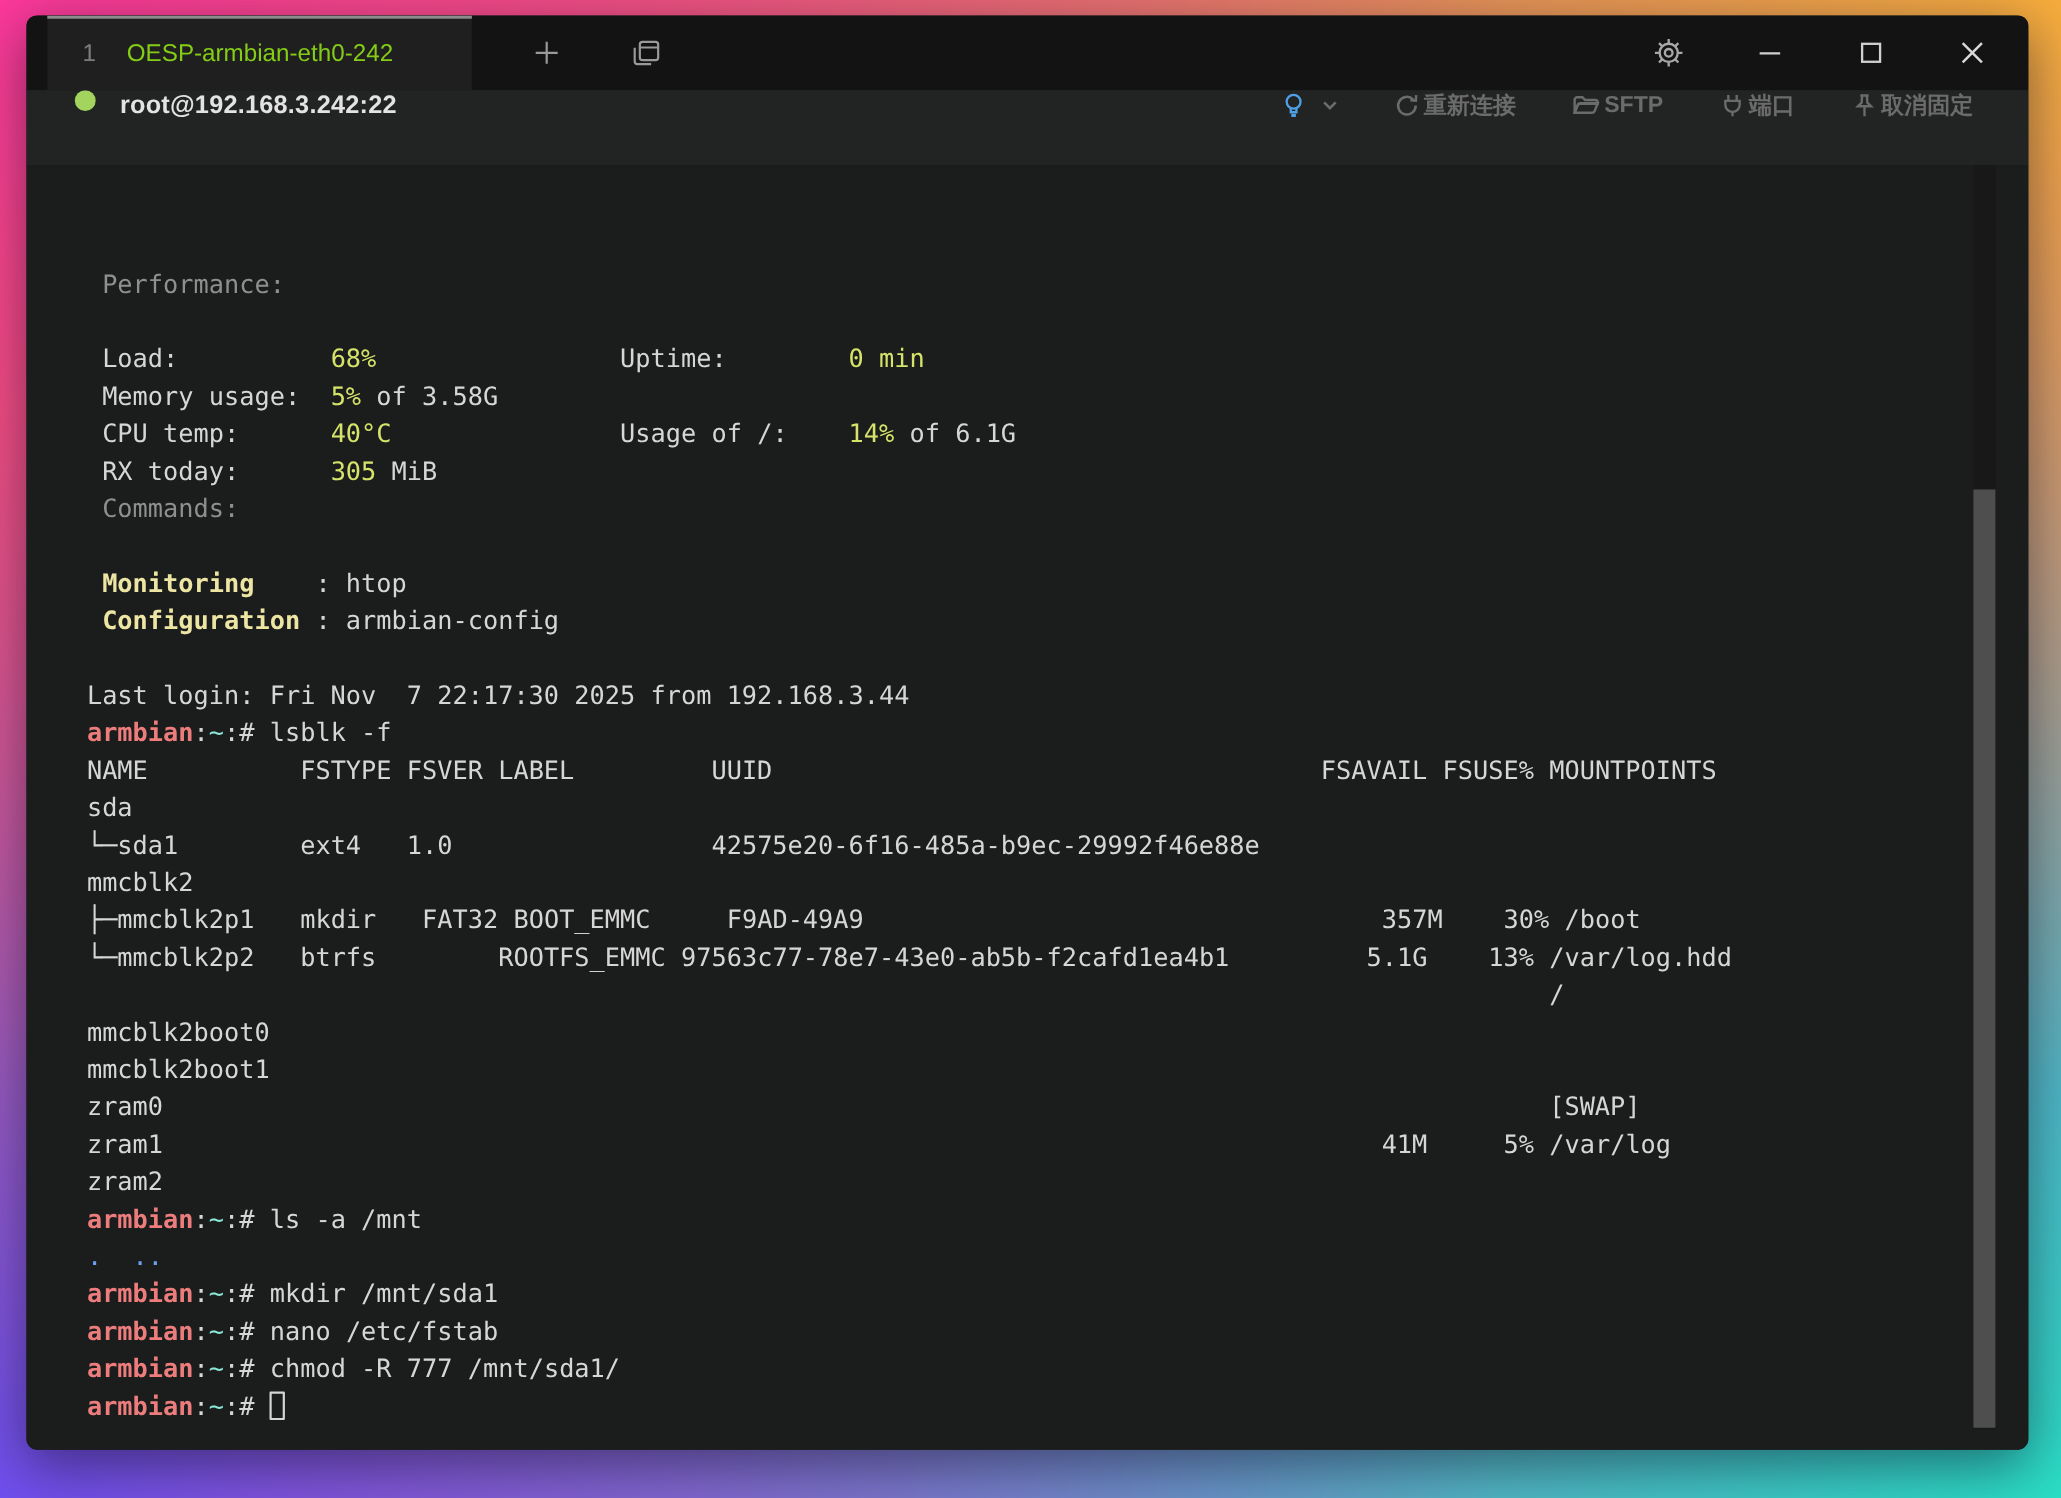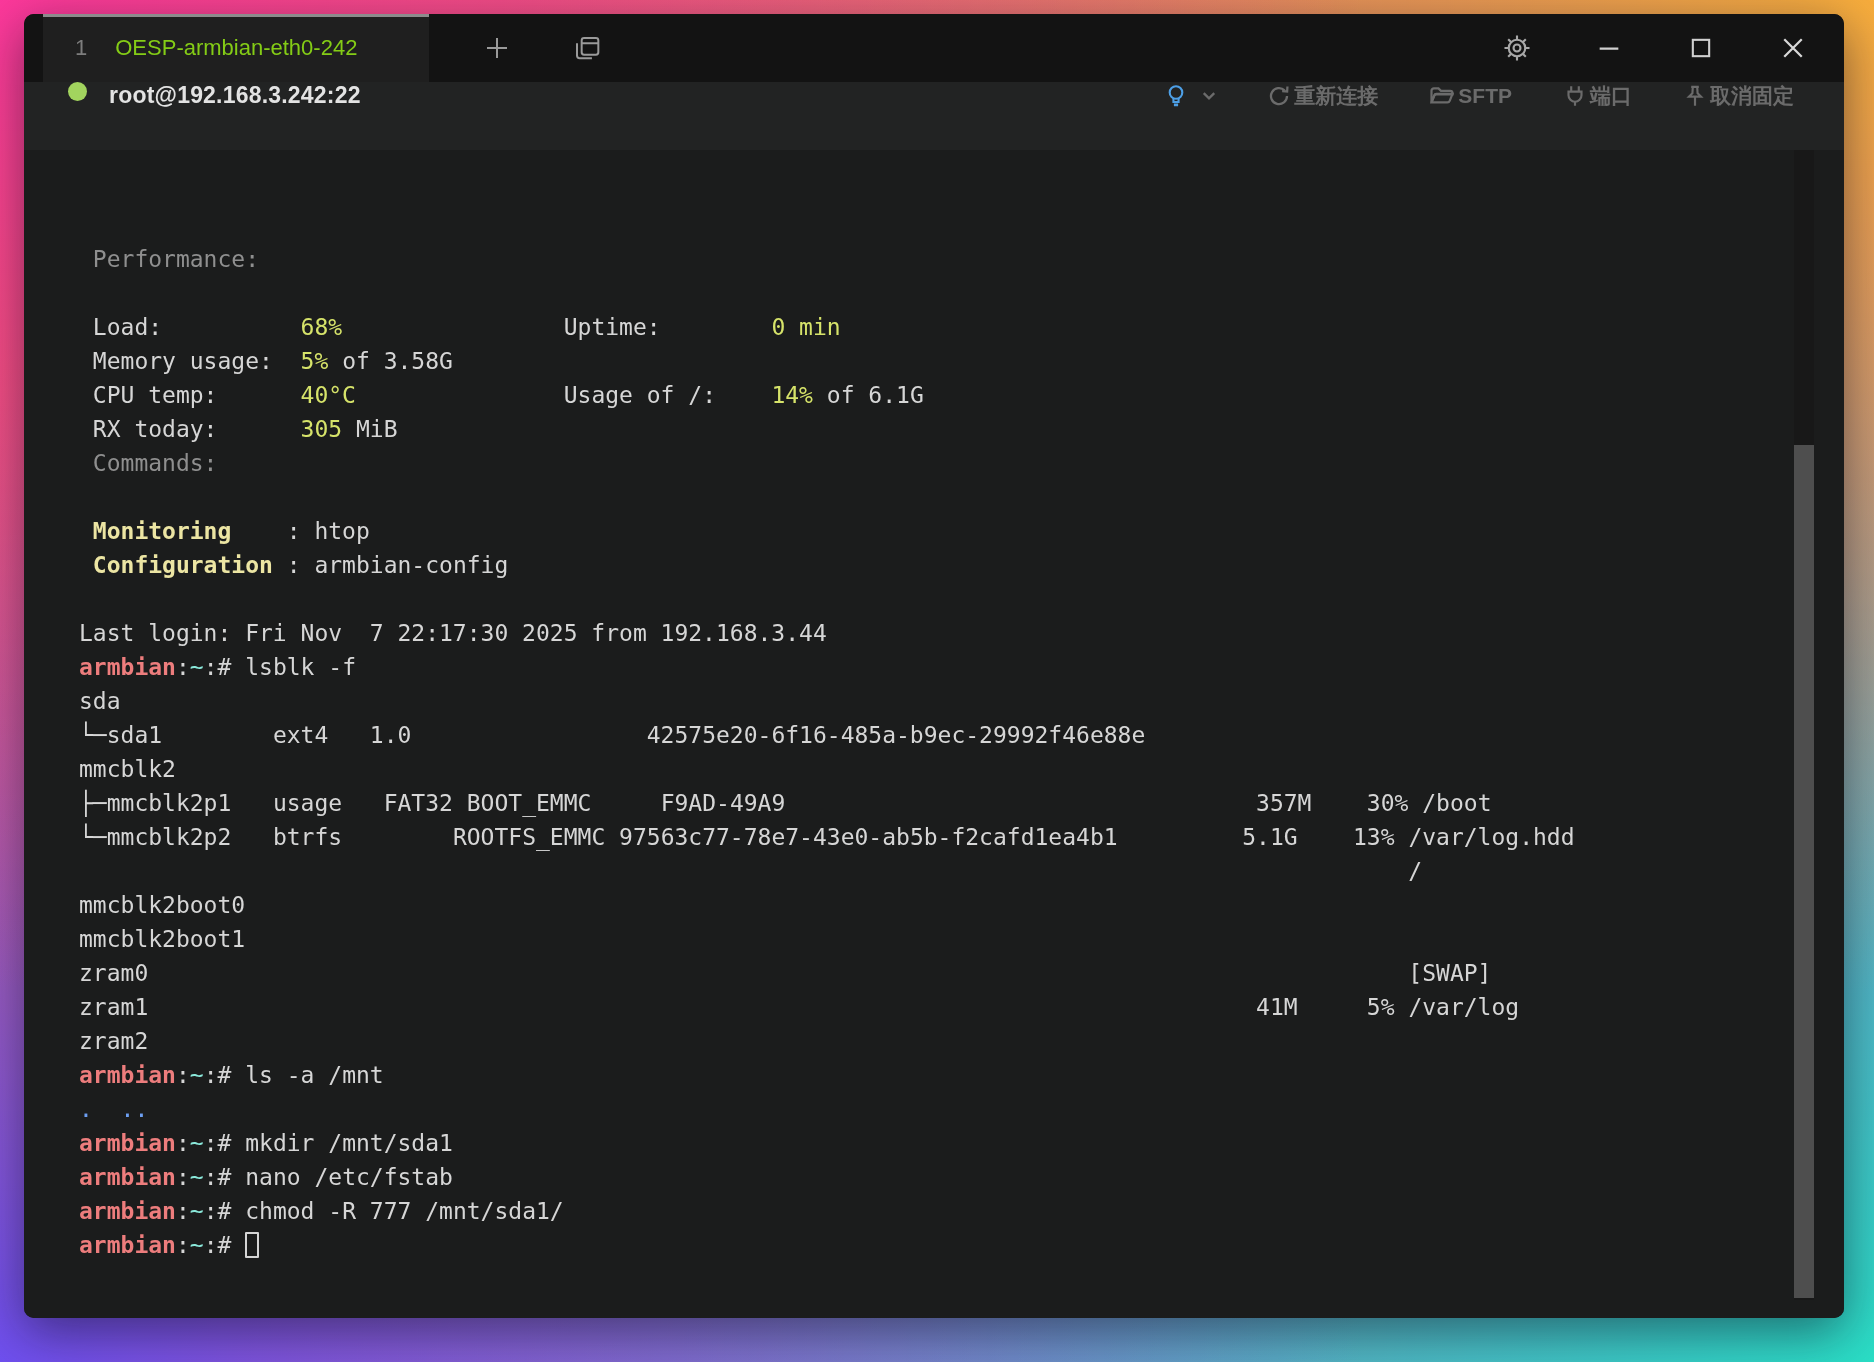--- a/index.html
+++ b/index.html
@@ -206,24 +206,25 @@
           <div class="tline"><span class="fg"> Memory usage:</span><span class="fg">  </span><span class="val">5%</span><span class="fg"> of 3.58G</span></div>
           <div class="tline"><span class="fg"> CPU temp:</span><span class="fg">      </span><span class="val">40°C</span><span class="fg">               </span><span class="fg">Usage of /:</span><span class="fg">    </span><span class="val">14%</span><span class="fg"> of 6.1G</span></div>
           <div class="tline"><span class="fg"> RX today:</span><span class="fg">      </span><span class="val">305</span><span class="fg"> MiB</span></div>
           <div class="tline"><span class="dim"> Commands:</span></div>
           <div class="tline"></div>
           <div class="tline"><span class="key"> Monitoring</span><span class="fg">    </span><span class="fg">: htop</span></div>
           <div class="tline"><span class="key"> Configuration</span><span class="fg"> : armbian-config</span></div>
           <div class="tline"></div>
           <div class="tline"><span class="fg">Last login: Fri Nov  7 22:17:30 2025 from 192.168.3.44</span></div>
           <div class="tline"><span class="host">armbian</span><span class="fg">:</span><span class="tilde">~</span><span class="fg">:# </span><span class="fg">lsblk -f</span></div>
+          <div class="tline"><span class="fg">NAME</span><span class="fg">          </span><span class="fg">FSTYPE FSVER LABEL</span><span class="fg">         </span><span class="fg">UUID</span><span class="fg">                                    </span><span class="fg">FSAVAIL FSUSE% MOUNTPOINTS</span></div>
           <div class="tline"><span class="fg">sda</span></div>
           <div class="tline"><span class="fg">└─sda1</span><span class="fg">        </span><span class="fg">ext4</span><span class="fg">   </span><span class="fg">1.0</span><span class="fg">                 </span><span class="fg">42575e20-6f16-485a-b9ec-29992f46e88e</span></div>
           <div class="tline"><span class="fg">mmcblk2</span></div>
-          <div class="tline"><span class="fg">├─mmcblk2p1</span><span class="fg">   </span><span class="fg">usage</span><span class="fg">   </span><span class="fg">FAT32 BOOT_EMMC</span><span class="fg">     </span><span class="fg">F9AD-49A9</span><span class="fg">                                  </span><span class="fg">357M</span><span class="fg">    </span><span class="fg">30% /boot</span></div>
+          <div class="tline"><span class="fg">├─mmcblk2p1</span><span class="fg">   </span><span class="fg">mkdir</span><span class="fg">   </span><span class="fg">FAT32 BOOT_EMMC</span><span class="fg">     </span><span class="fg">F9AD-49A9</span><span class="fg">                                  </span><span class="fg">357M</span><span class="fg">    </span><span class="fg">30% /boot</span></div>
           <div class="tline"><span class="fg">└─mmcblk2p2</span><span class="fg">   </span><span class="fg">btrfs</span><span class="fg">        </span><span class="fg">ROOTFS_EMMC</span><span class="fg"> </span><span class="fg">97563c77-78e7-43e0-ab5b-f2cafd1ea4b1</span><span class="fg">         </span><span class="fg">5.1G</span><span class="fg">    </span><span class="fg">13% /var/log.hdd</span></div>
           <div class="tline"><span class="fg">                                                                                                </span><span class="fg">/</span></div>
           <div class="tline"><span class="fg">mmcblk2boot0</span></div>
           <div class="tline"><span class="fg">mmcblk2boot1</span></div>
           <div class="tline"><span class="fg">zram0</span><span class="fg">                                                                                           </span><span class="fg">[SWAP]</span></div>
           <div class="tline"><span class="fg">zram1</span><span class="fg">                                                                                </span><span class="fg">41M</span><span class="fg">     </span><span class="fg">5%</span><span class="fg"> /var/log</span></div>
           <div class="tline"><span class="fg">zram2</span></div>
           <div class="tline"><span class="host">armbian</span><span class="fg">:</span><span class="tilde">~</span><span class="fg">:# </span><span class="fg">ls -a /mnt</span></div>
           <div class="tline"><span class="blue">.</span><span class="fg">  </span><span class="blue">..</span></div>
           <div class="tline"><span class="host">armbian</span><span class="fg">:</span><span class="tilde">~</span><span class="fg">:# </span><span class="fg">mkdir /mnt/sda1</span></div>

